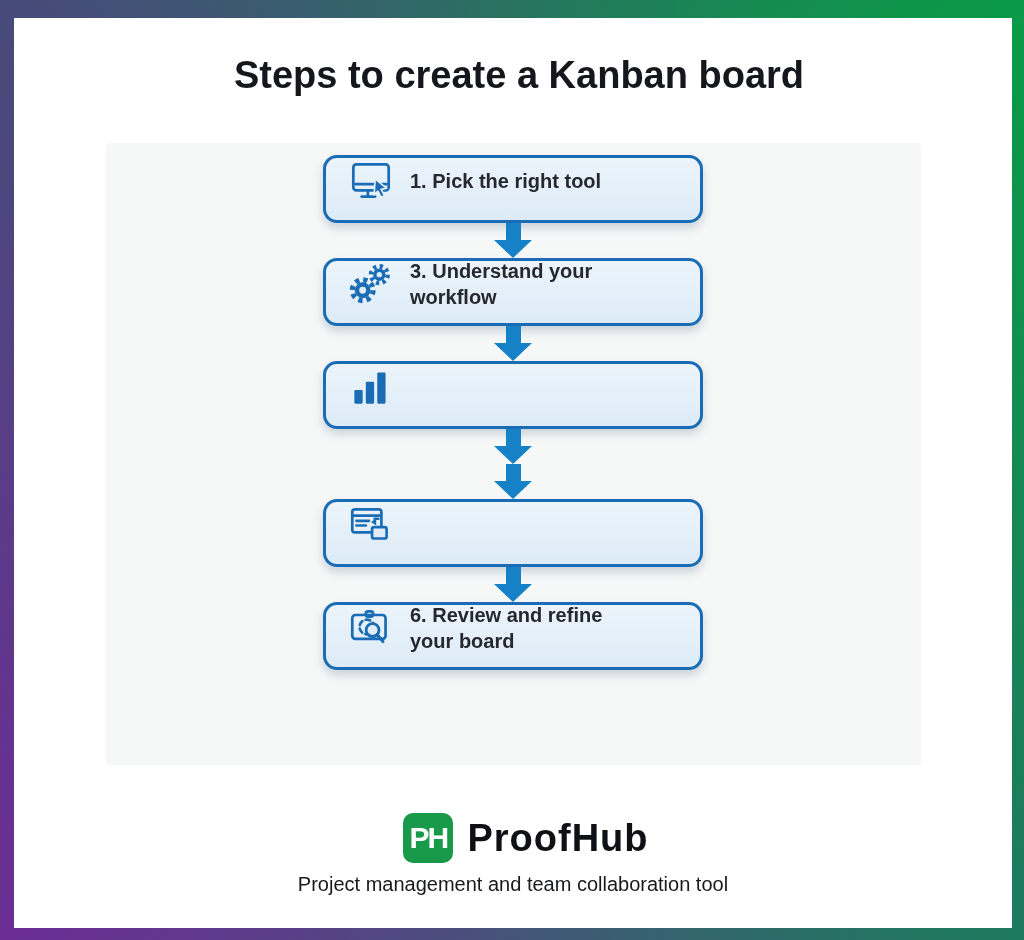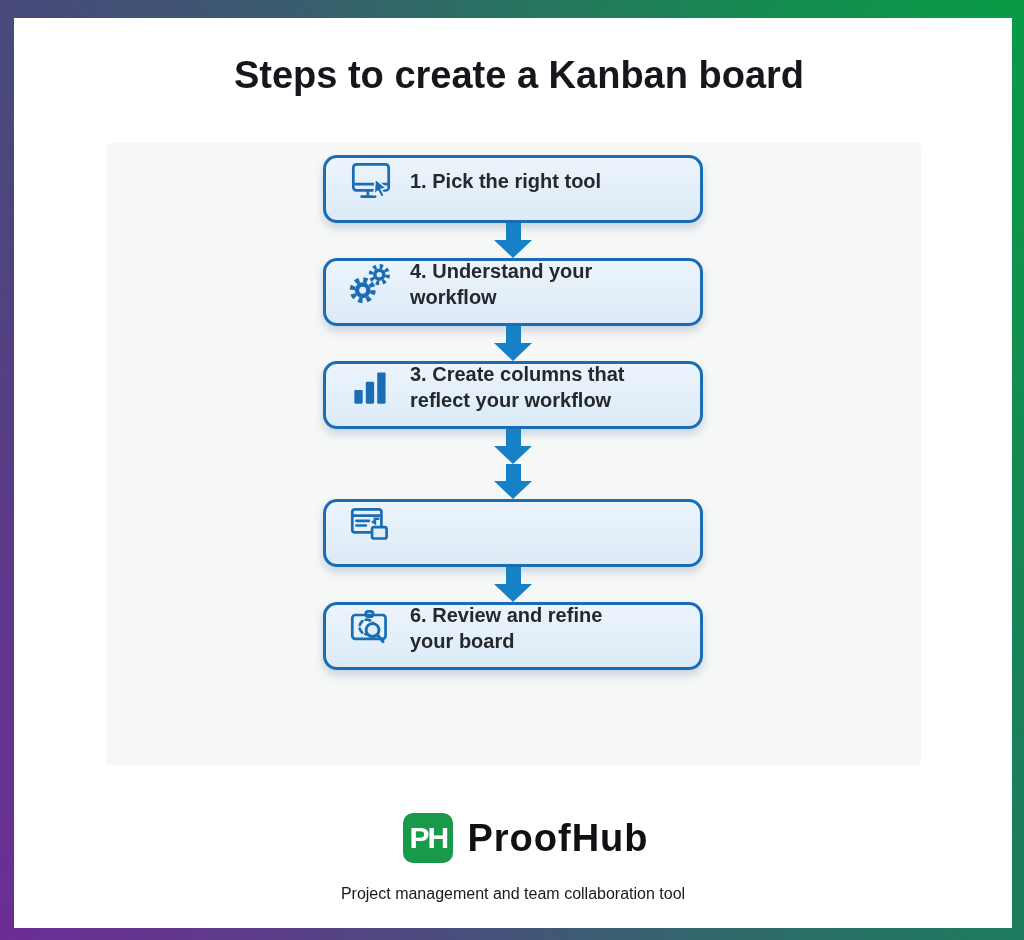--- a/index.html
+++ b/index.html
@@ -58,21 +58,21 @@
   }
   .logo-badge{
     width:50px;height:50px;border-radius:10px;background:#189a4a;
     display:flex;align-items:center;justify-content:center;
     color:#ffffff;font-size:30px;font-weight:700;letter-spacing:-2px;
   }
   .brand{
     font-size:38px;font-weight:700;color:#101114;letter-spacing:1px;text-align:center;
   }
   .tagline{
-    margin-top:22px;font-size:16px;font-weight:400;color:#191a1c;text-align:center;
+    margin-top:10px;font-size:20px;font-weight:400;color:#191a1c;text-align:center;
   }
 </style>
 </head>
 <body>
 
 <div class="stage">
   <div class="frame"></div>
   <div class="canvas">
 
     <div class="title">Steps to create a Kanban board</div>
@@ -103,39 +103,37 @@
         <span class="iconwrap">
           <svg width="52" height="52" viewBox="0 0 50 50">
             <circle cx="33" cy="16" r="8" fill="none" stroke="#1a6db5" stroke-width="4.4" stroke-dasharray="3.1 3.2"></circle>
             <circle cx="33" cy="16" r="6" fill="#1a6db5"></circle>
             <circle cx="33" cy="16" r="2.6" fill="#e0edf8"></circle>
             <circle cx="17" cy="31" r="10" fill="none" stroke="#1a6db5" stroke-width="5" stroke-dasharray="4 3.9"></circle>
             <circle cx="17" cy="31" r="7.6" fill="#1a6db5"></circle>
             <circle cx="17" cy="31" r="3.3" fill="#e0edf8"></circle>
           </svg>
         </span>
-        <span class="label">4. Understand your
+        <span class="label">3. Understand your
 workflow</span>
       </div>
 
       <div class="arrow">
           <div class="stem"></div>
           <div class="head"></div>
         </div>
 
       <div class="step">
         <span class="iconwrap">
           <svg width="52" height="52" viewBox="0 0 50 50">
             <rect x="9" y="28" width="8" height="13" rx="1" fill="#1a6db5"></rect>
             <rect x="20" y="20" width="8" height="21" rx="1" fill="#1a6db5"></rect>
             <rect x="31" y="11" width="8" height="30" rx="1" fill="#1a6db5"></rect>
           </svg>
         </span>
-        <span class="label">3. Create columns that
-reflect your workflow</span>
       </div>
 
       <div class="arrow">
           <div class="stem"></div>
           <div class="head"></div>
         </div>
 
 
       <div class="arrow">
           <div class="stem"></div>

